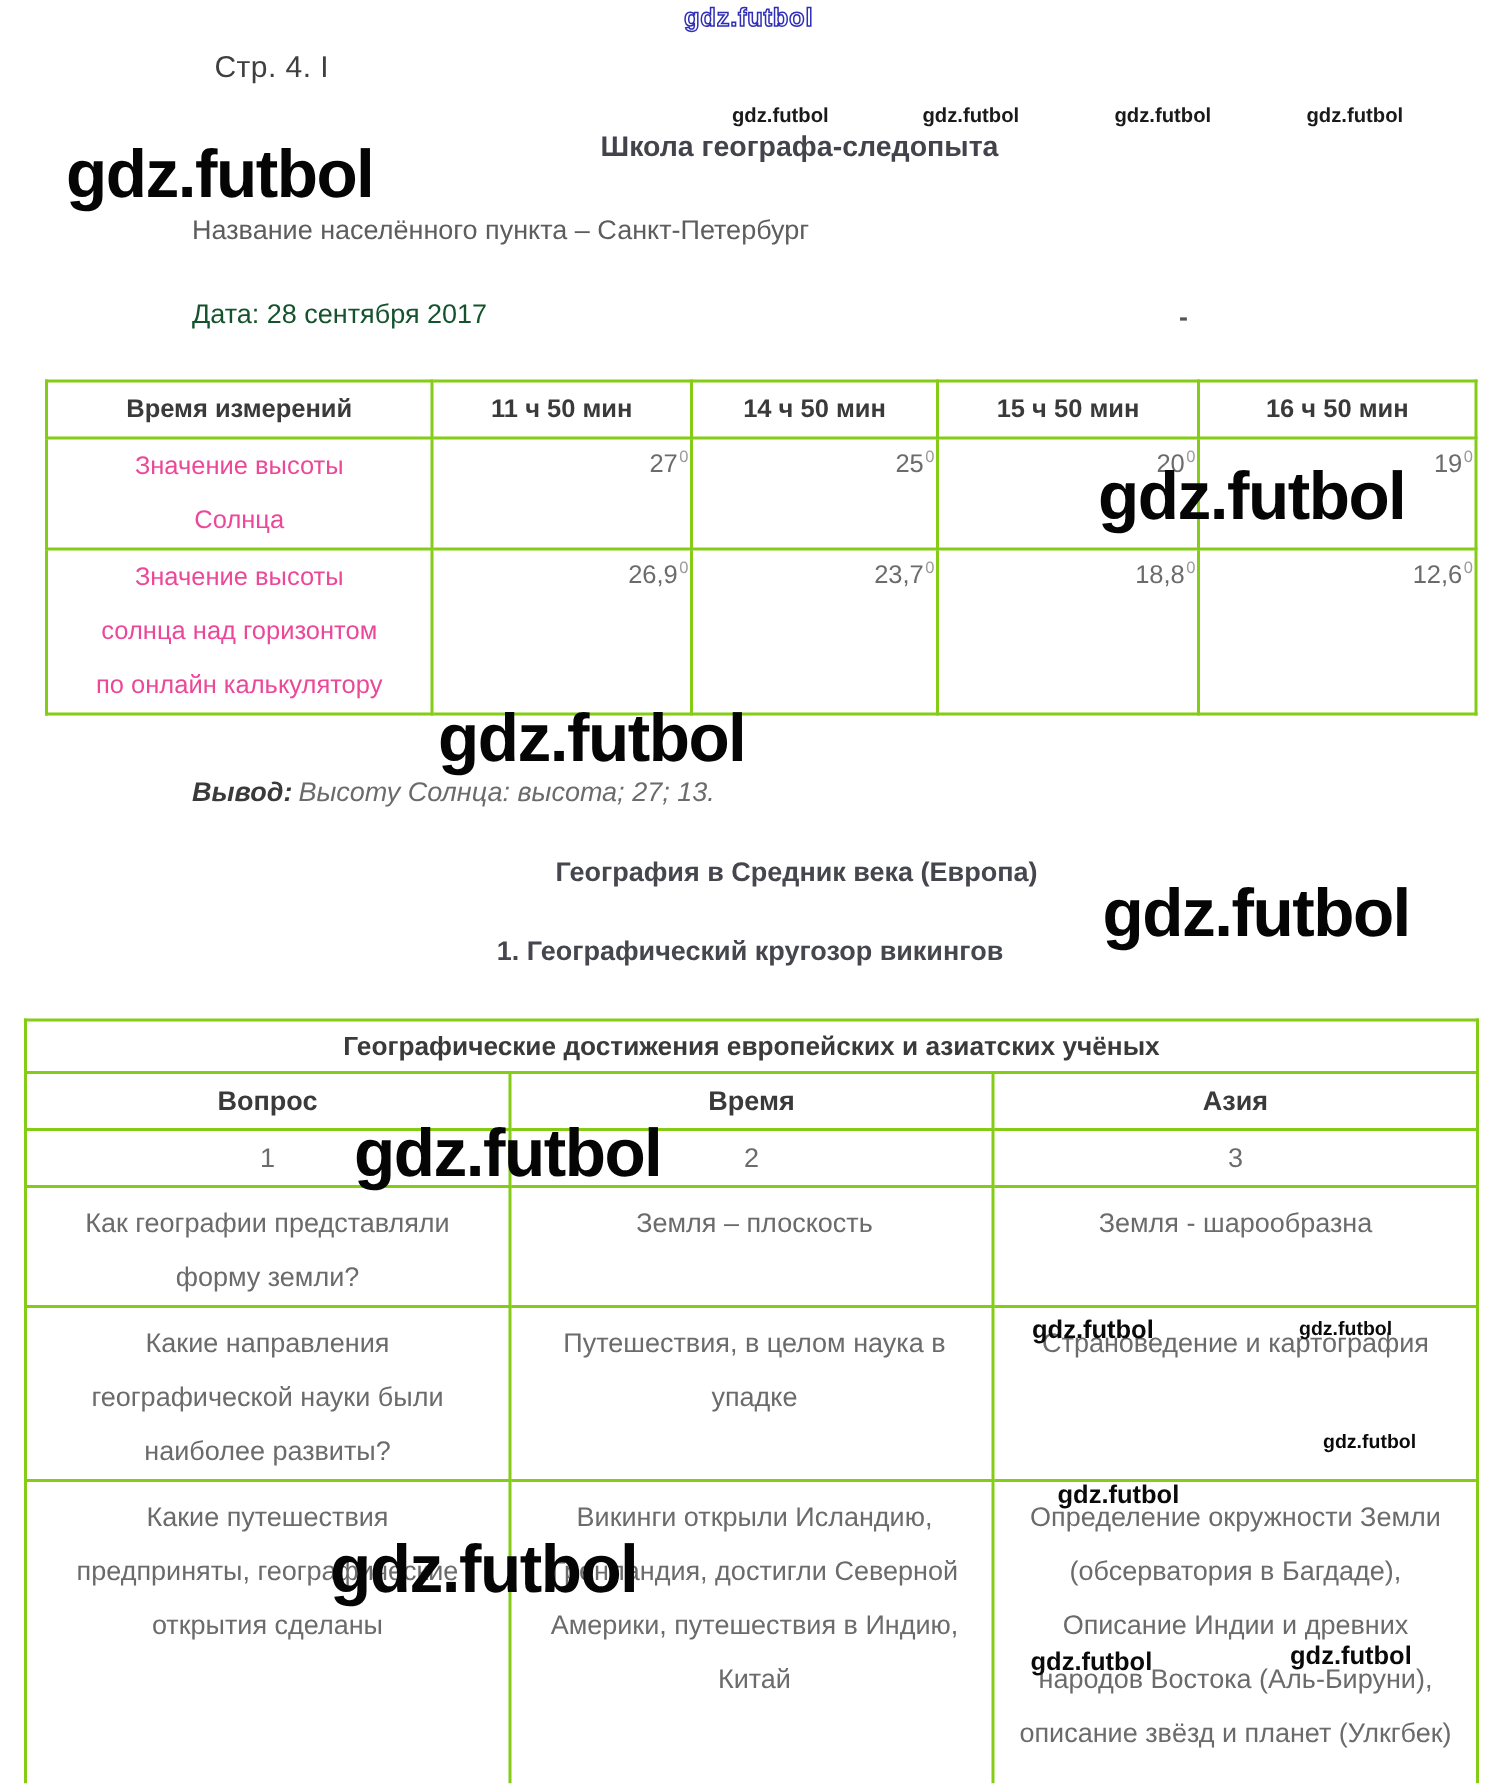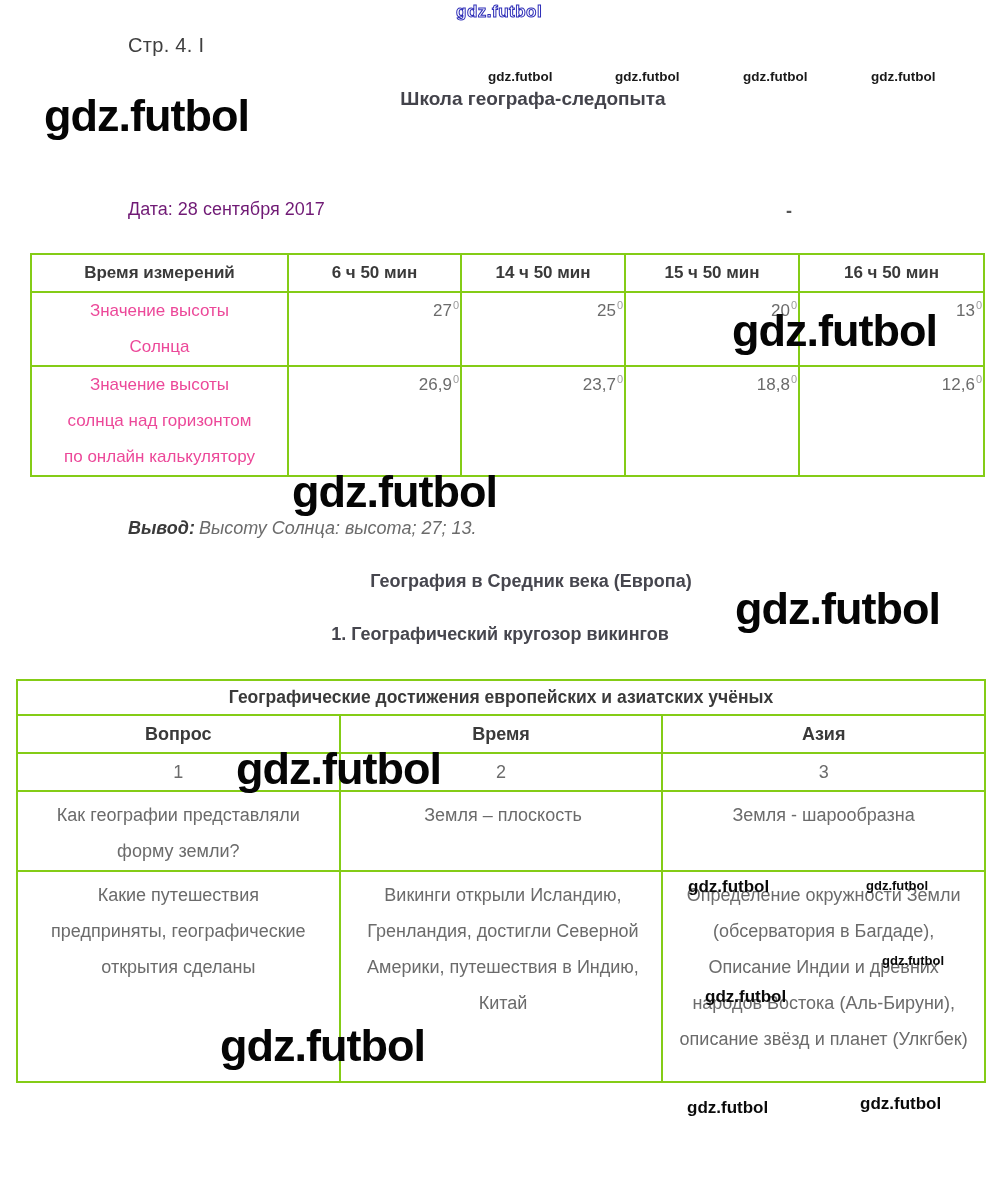--- a/index.html
+++ b/index.html
@@ -7,34 +7,34 @@
     position: relative;
     width: 1000px;
     height: 1189px;
     background: #ffffff;
     font-family: "Liberation Sans", sans-serif;
     overflow: hidden;
   }
 
   
   .page-label {
-    position: absolute; left: 128px; top: 34px;
+    position: absolute; left: 143px; top: 34px;
     font-size: 20px; color: #3f3f3f; letter-spacing: 0.3px;
   }
   .doc-title {
     position: absolute; left: 0; top: 88px; width: 1066px;
     text-align: center; font-size: 19px; font-weight: bold; color: #43434b;
   }
   .settlement-line {
     position: absolute; left: 128px; top: 143px;
     font-size: 18px; color: #5d5d5d;
   }
   .date-line {
     position: absolute; left: 128px; top: 199px;
-    font-size: 18px; color: #701a75;
+    font-size: 18px; color: #14532d;
   }
   .stray-mark {
     position: absolute; left: 786px; top: 201px;
     font-size: 18px; font-weight: bold; color: #555;
   }
   .conclusion {
     position: absolute; left: 128px; top: 518px;
     font-size: 18px; color: #6b6b6b; font-style: italic;
   }
   .conclusion b { color: #3a3a3a; margin-right: 4px; }
@@ -120,38 +120,39 @@
   .wm-m5 { left: 687px; top: 1098px; }
   .wm-m6 { left: 860px; top: 1094px; }
 </style>
 </head>
 <body>
 
 <div class="page">
 
   <div class="page-label">Стр. 4. I</div>
   <div class="doc-title">Школа географа-следопыта</div>
+  <div class="settlement-line">Название населённого пункта – Санкт-Петербург</div>
   <div class="date-line">Дата: 28 сентября 2017</div>
   <div class="stray-mark">-</div>
 
   <table class="sun-table">
     <tbody>
         <tr class="hdr">
       <td class="c0">Время измерений</td>
-      <td class="c1">6 ч 50 мин</td>
+      <td class="c1">11 ч 50 мин</td>
       <td class="c2">14 ч 50 мин</td>
       <td class="c3">15 ч 50 мин</td>
       <td class="c4">16 ч 50 мин</td>
     </tr>
     <tr class="r1">
       <td class="lbl">Значение высоты Солнца</td>
       <td class="val"><span>27</span><sup>0</sup></td>
       <td class="val"><span>25</span><sup>0</sup></td>
       <td class="val"><span>20</span><sup>0</sup></td>
-      <td class="val"><span>13</span><sup>0</sup></td>
+      <td class="val"><span>19</span><sup>0</sup></td>
     </tr>
     <tr class="r2">
       <td class="lbl">Значение высоты солнца над горизонтом по онлайн калькулятору</td>
       <td class="val"><span>26,9</span><sup>0</sup></td>
       <td class="val"><span>23,7</span><sup>0</sup></td>
       <td class="val"><span>18,8</span><sup>0</sup></td>
       <td class="val"><span>12,6</span><sup>0</sup></td>
     </tr>
   </tbody>
     </table>
@@ -175,20 +176,25 @@
     </tr>
     <tr class="num-row">
       <td>1</td>
       <td>2</td>
       <td>3</td>
     </tr>
     <tr class="q rq1">
       <td class="qc">Как географии представляли форму земли?</td>
       <td class="ec">Земля – плоскость</td>
       <td class="ac">Земля - шарообразна</td>
+    </tr>
+    <tr class="q rq2">
+      <td class="qc">Какие направления географической науки были наиболее развиты?</td>
+      <td class="ec">Путешествия, в целом наука в упадке</td>
+      <td class="ac">Страноведение и картография</td>
     </tr>
     <tr class="q rq3">
       <td class="qc">Какие путешествия предприняты, географические открытия сделаны</td>
       <td class="ec">Викинги открыли Исландию, Гренландия, достигли Северной Америки, путешествия в Индию, Китай</td>
       <td class="ac">Определение окружности Земли (обсерватория в Багдаде), Описание Индии и древних народов Востока (Аль-Бируни), описание звёзд и планет (Улкгбек)</td>
     </tr>
   </tbody>
     </table>
 
   <span class="wm wm-blue">gdz.futbol</span>

